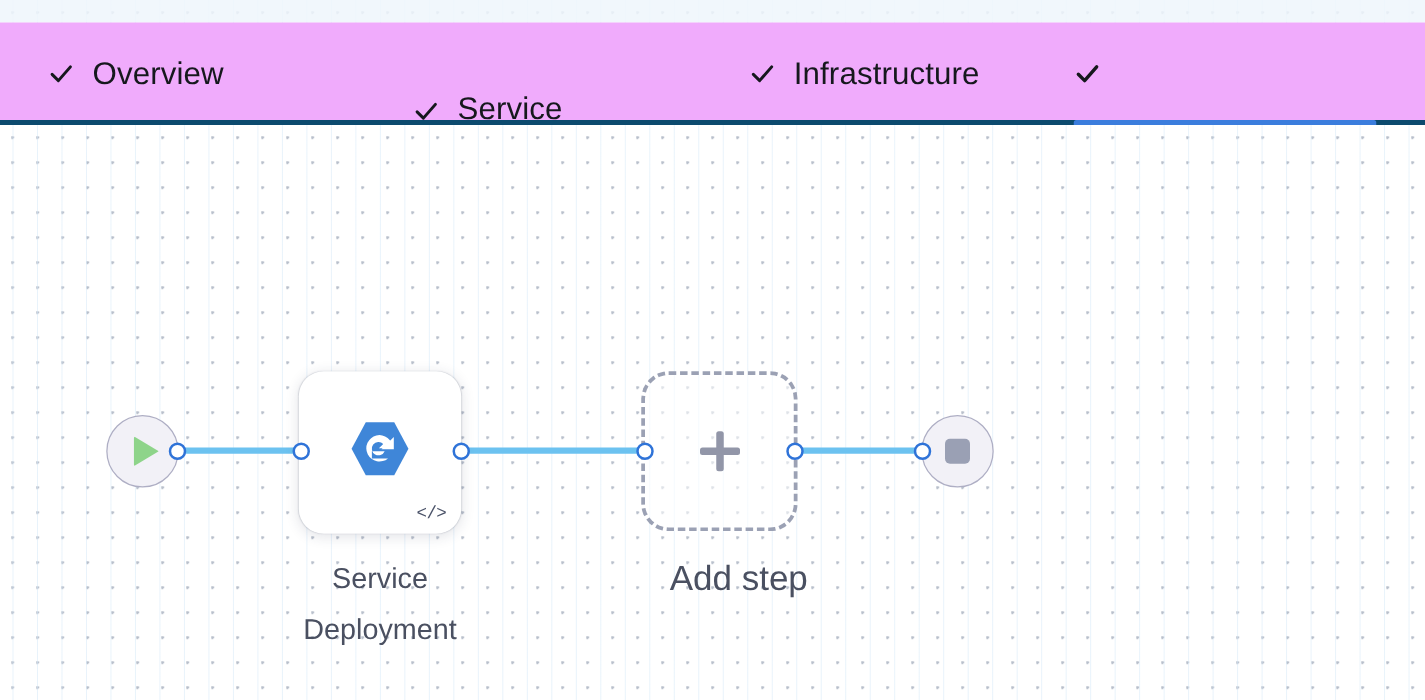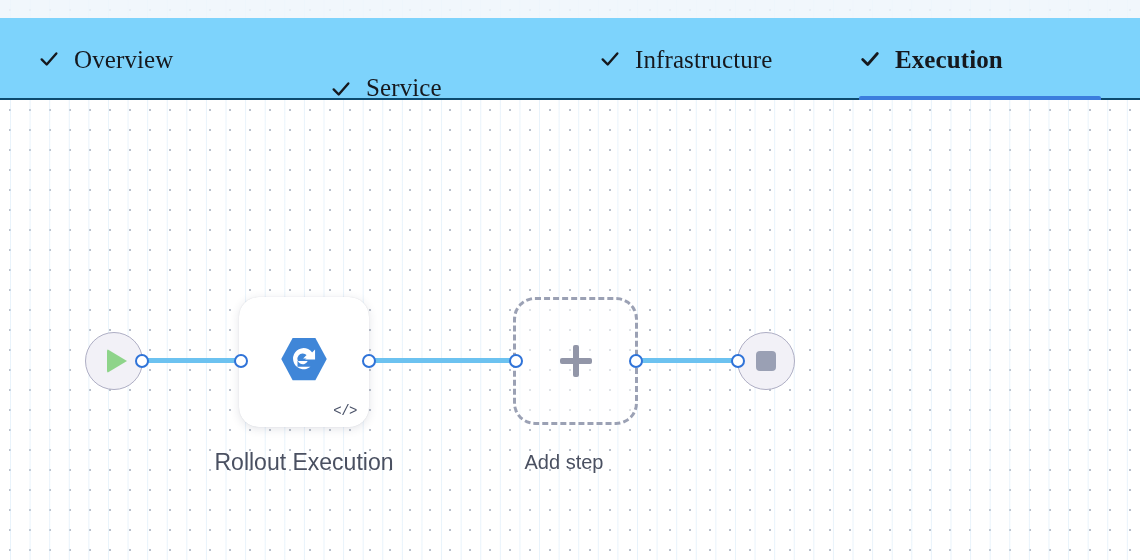--- a/index.html
+++ b/index.html
@@ -43,26 +43,25 @@
     background: rgba(238,246,252,0.85);
   }
 
   
   .tabbar {
     position: absolute;
     left: 0;
     top: 18px;
     width: 1140px;
     height: 82px;
-    background: #7dd3fc;
-    border-bottom: 2px solid #0c4a6e;
+    background: #f0abfc;
+    border-bottom: 4px solid #0c4a6e;
     box-sizing: border-box;
     display: flex;
     align-items: center;
-    font-family: Liberation Serif, serif;
   }
   .tab {
     position: absolute;
     top: 0;
     height: 82px;
     display: flex;
     align-items: center;
     gap: 14px;
     box-sizing: border-box;
     cursor: pointer;
@@ -202,24 +201,24 @@
     color: #4a5061;
     font-size: 23px;
     line-height: 41px;
   }
   .label-rollout {
     left: 204px;
     top: 442px;
     width: 200px;
   }
   .label-addstep {
-    left: 484px;
+    left: 511px;
     top: 442px;
     width: 160px;
-    font-size: 20px;
+    font-size: 28px;
   }
 
   
   .add-step {
     position: absolute;
     left: 513px;
     top: 297px;
     width: 125px;
     height: 128px;
     border: 3px dashed #9ba1b4;
@@ -272,21 +271,20 @@
       </span>
       <span class="tab-label">Infrastructure</span>
     </div>
 
     <div class="tab tab-execution active">
       <span class="check">
         <svg viewBox="0 0 24 24" width="22" height="22" fill="none" stroke="currentColor" stroke-width="3" stroke-linecap="round" stroke-linejoin="round">
             <path d="M4 12.5 L9.5 18 L20 6"></path>
           </svg>
       </span>
-      <span class="tab-label">Execution</span>
       <span class="tab-underline"></span>
     </div>
 
   </div>
 
   <div class="pipeline">
 
     <div class="edge edge-1"></div>
     <div class="edge edge-2"></div>
     <div class="edge edge-3"></div>
@@ -315,18 +313,18 @@
       <div class="stop-sq"></div>
     </div>
 
     <div class="port port-a"></div>
     <div class="port port-b"></div>
     <div class="port port-c"></div>
     <div class="port port-d"></div>
     <div class="port port-e"></div>
     <div class="port port-f"></div>
 
-    <div class="node-label label-rollout">Rollout Execution</div>
+    <div class="node-label label-rollout">Service Deployment</div>
     <div class="node-label label-addstep">Add step</div>
 
   </div>
 
 </div>
 
 </body></html>

